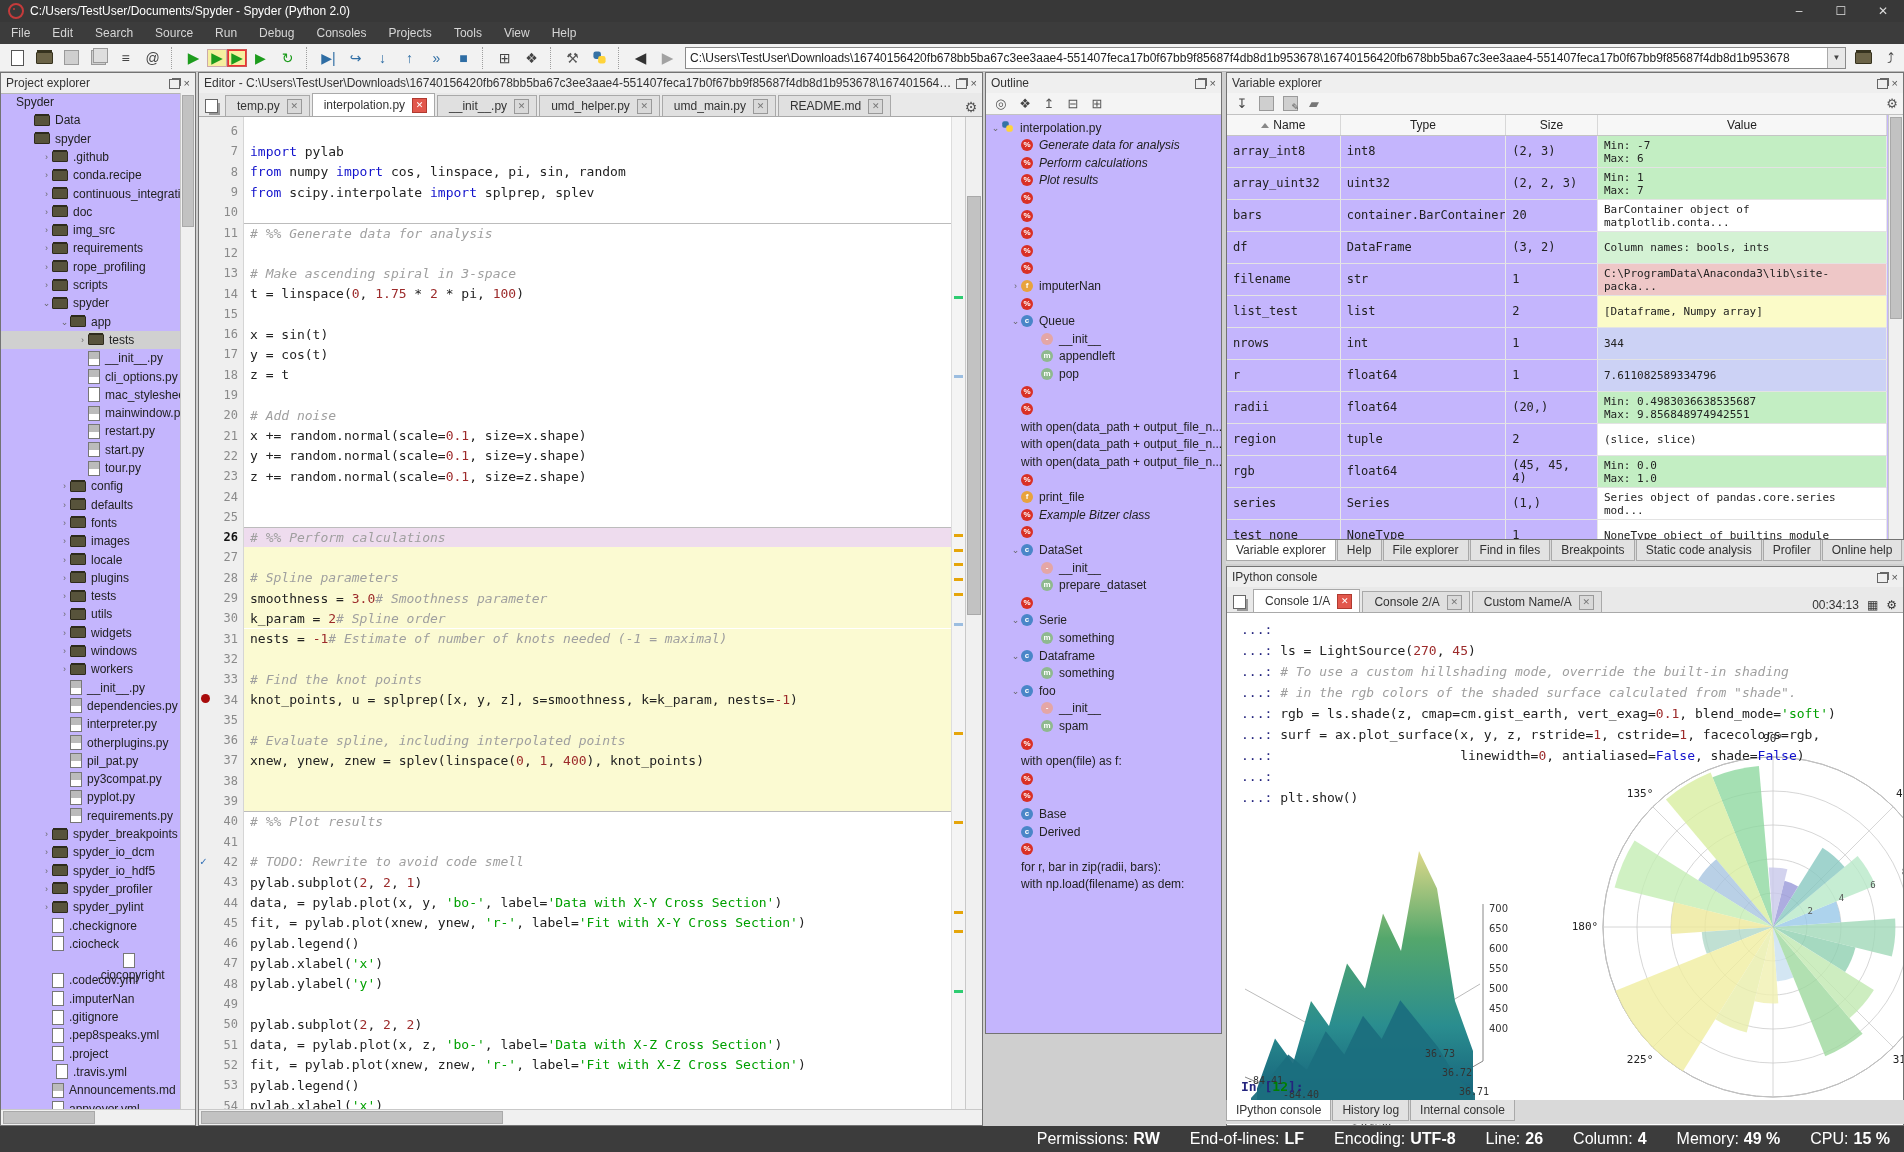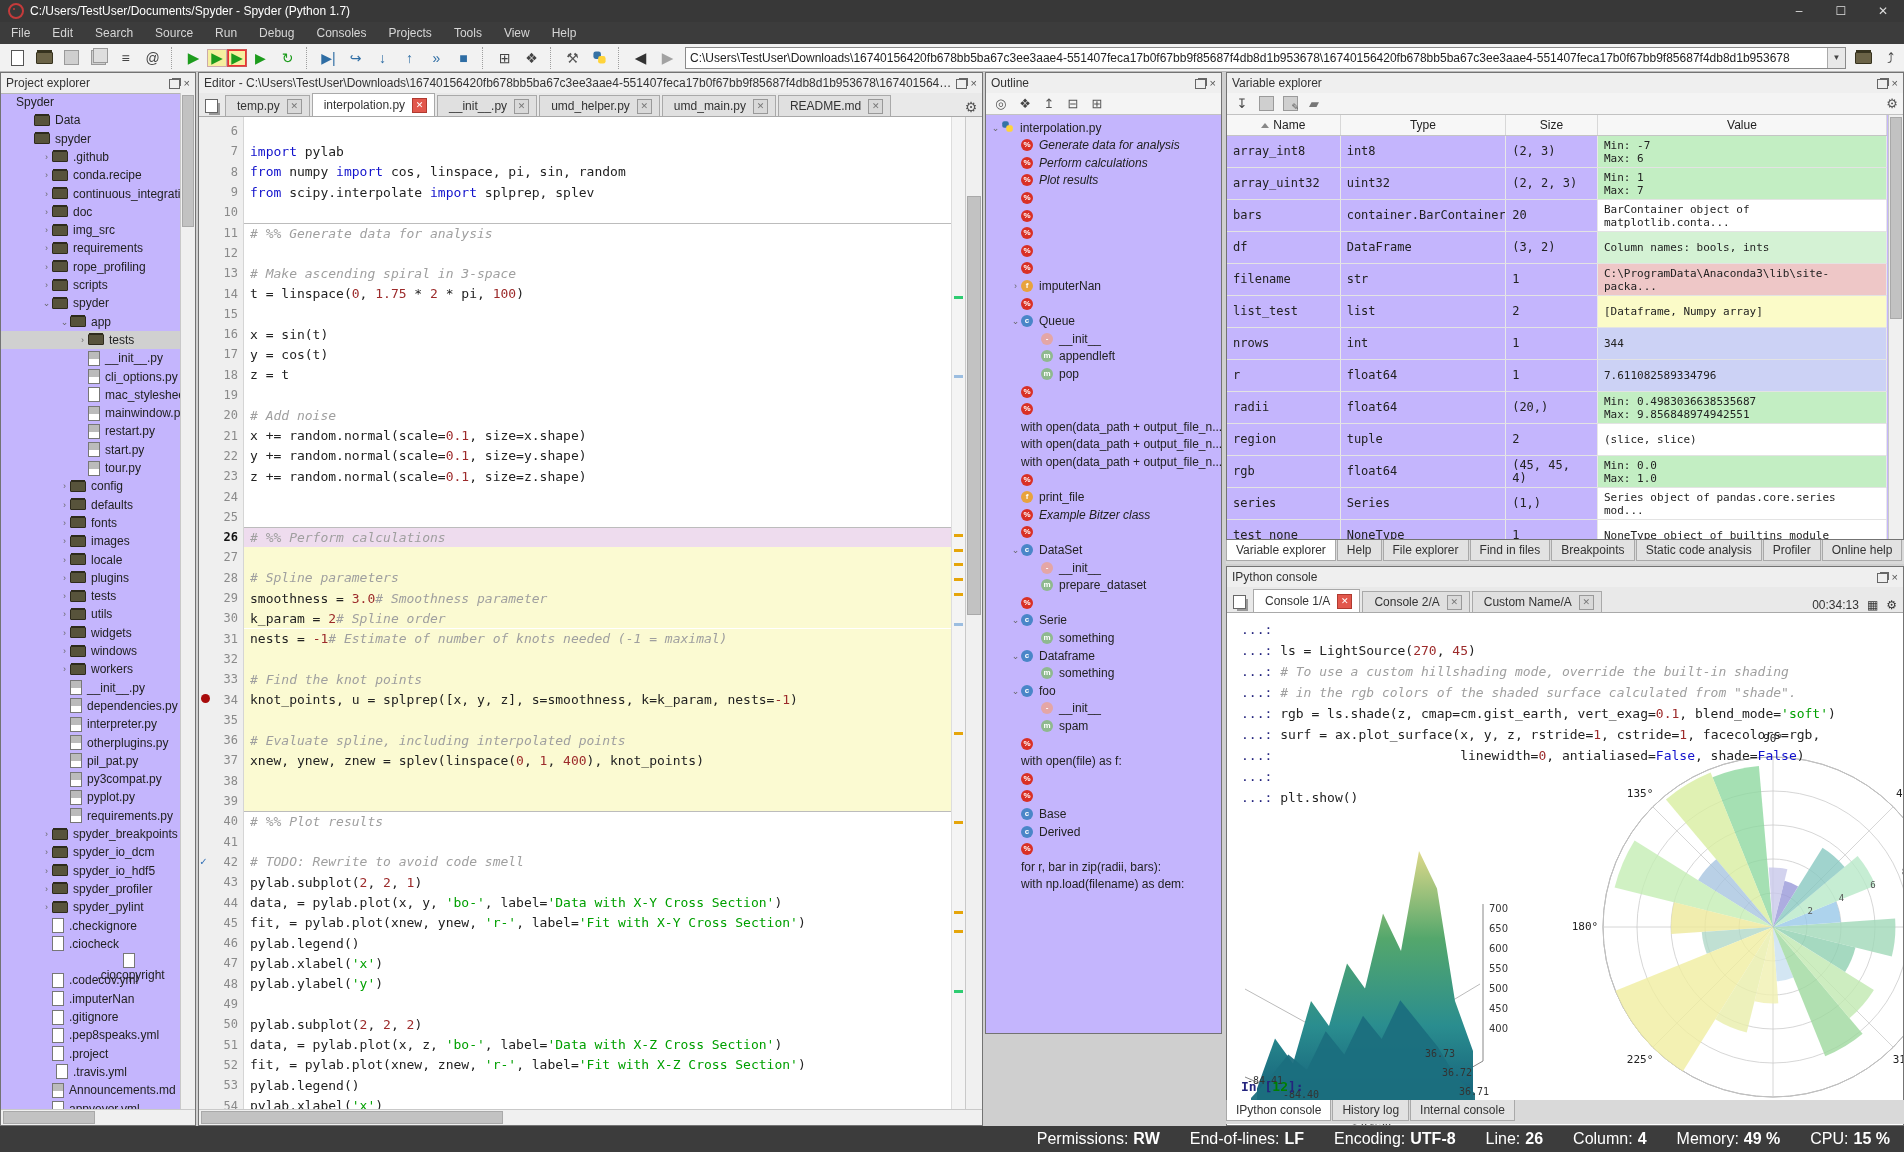--- a/index.html
+++ b/index.html
@@ -113,21 +113,21 @@
   .st-item{display:flex;gap:5px;} .st-item b{font-weight:bold;}
   .pysvg{width:15px;height:15px;}
 </style>
 </head>
 <body>
 
 <div id="root">
 
   <div class="titlebar">
     <span class="app-ico"></span>
-    <span>C:/Users/TestUser/Documents/Spyder - Spyder (Python 1.7)</span>
+    <span>C:/Users/TestUser/Documents/Spyder - Spyder (Python 2.0)</span>
     <div class="win-controls">
       <span class="win-btn">–</span>
       <span class="win-btn">☐</span>
       <span class="win-btn close">✕</span>
     </div>
   </div>
 
   <div class="menubar" id="menubar">
       <span class="menu-item">File</span>
       <span class="menu-item">Edit</span>

